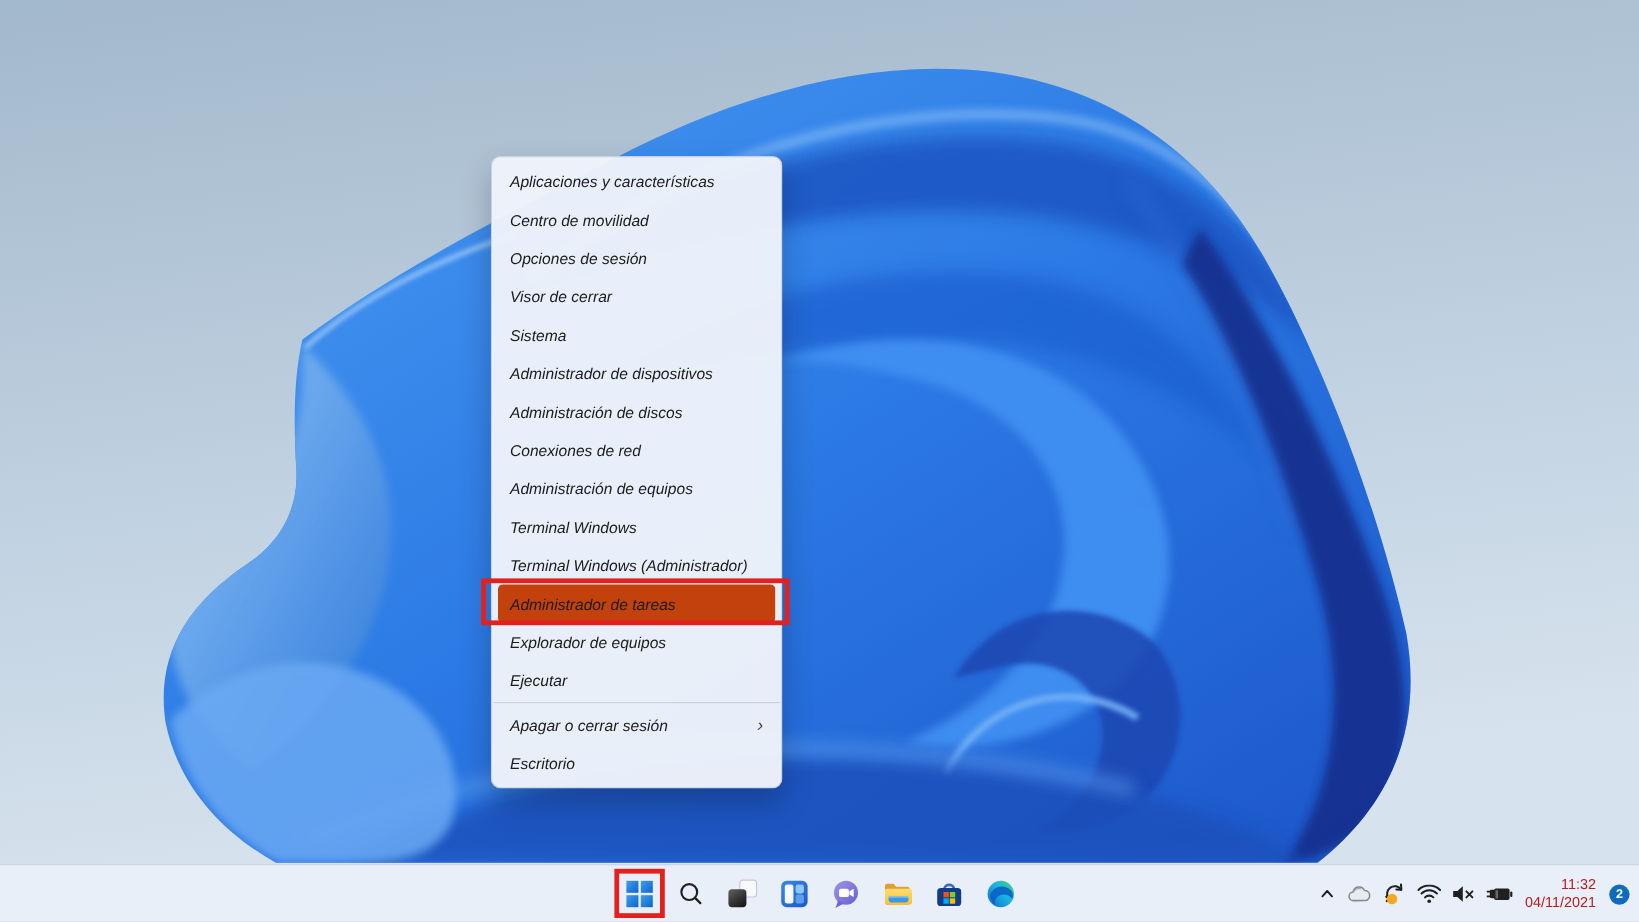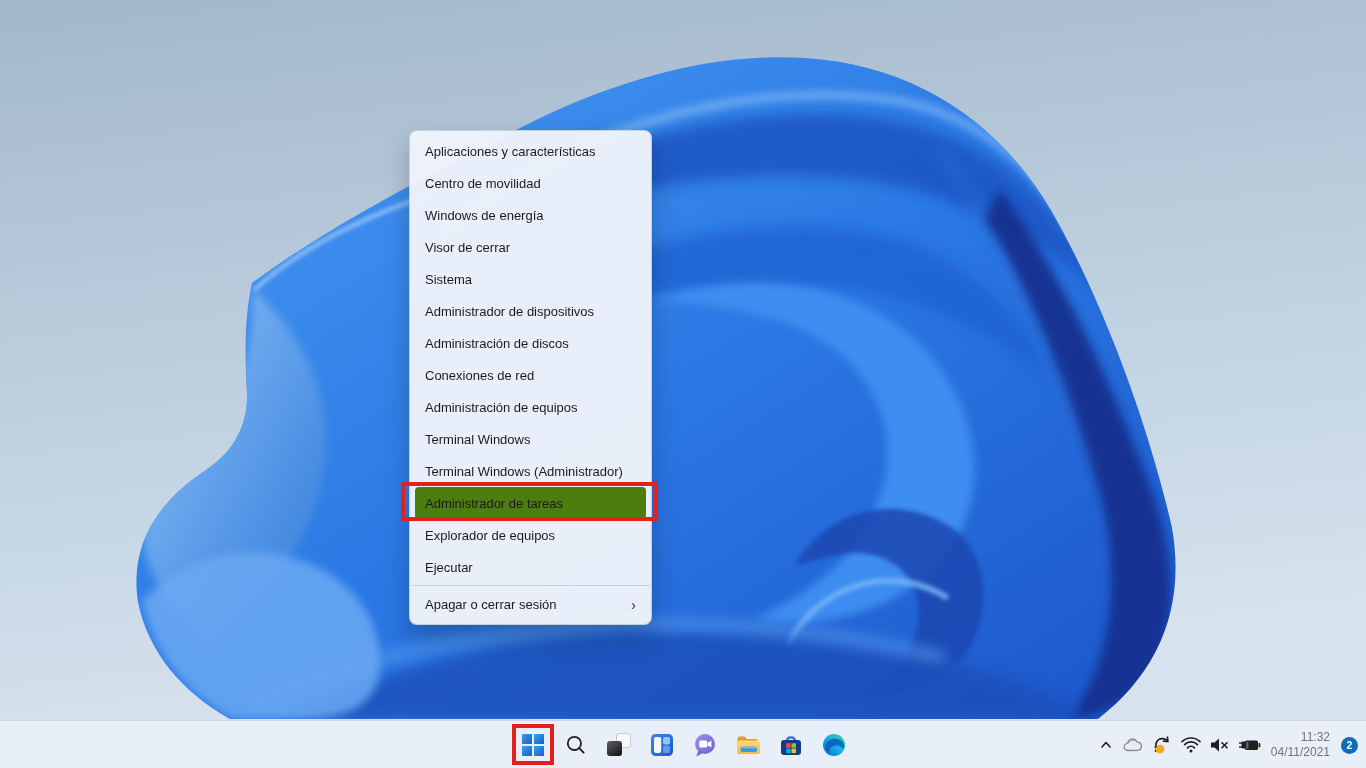--- a/index.html
+++ b/index.html
@@ -5,22 +5,22 @@
   html,body{margin:0;padding:0;width:1366px;height:768px;overflow:hidden;
     font-family:"Liberation Sans",sans-serif;background:#c6d4e2;}
   .desktop{position:absolute;inset:0;width:1366px;height:768px;}
   .wallpaper{position:absolute;left:0;top:0;}
 
   
   .winx-menu{position:absolute;left:409px;top:130px;width:243px;box-sizing:border-box;
     background:rgba(238,243,250,0.97);border:1px solid rgba(110,125,145,0.28);
     border-radius:8px;box-shadow:0 12px 26px rgba(0,0,0,0.22);padding:4px 0;z-index:10;}
   .menu-item{height:32px;margin:0 5px;padding:0 10px;border-radius:4px;
-    display:flex;align-items:center;font-size:13px;color:#1b1b1b;cursor:default;white-space:nowrap;}
-  .menu-item.hovered{background:#4d7c0f;}
+    display:flex;align-items:center;font-size:13px;color:#1b1b1b;cursor:default;white-space:nowrap;font-style:italic;}
+  .menu-item.hovered{background:#c2410c;}
   .menu-item .label{pointer-events:none;}
   .menu-item .arrow{margin-left:auto;color:#3a3a3a;font-size:15px;line-height:1;}
   .menu-sep{height:1px;background:#ccd2da;margin:2px 1px;}
 
   
   .redbox{position:absolute;border:4px solid #e3201b;z-index:50;pointer-events:none;}
   #redbox-menu{left:401px;top:482px;width:249px;height:31px;}
   #redbox-start{left:512px;top:724px;width:34px;height:33px;}
 
   
@@ -32,21 +32,21 @@
   .win-logo span{background:linear-gradient(135deg,#3f9ef0,#0f64c8);}
   .tv-wrap{position:relative;width:24px;height:24px;}
   .tv-back{position:absolute;right:0;top:0;width:15px;height:15px;border-radius:3px;
     background:#f7f8fa;border:1px solid #c6cad0;box-sizing:border-box;}
   .tv-front{position:absolute;left:0;bottom:1px;width:15px;height:15px;border-radius:3px;
     background:linear-gradient(145deg,#606060,#101010);}
 
   
   .tb-tray{position:absolute;right:8px;top:0;height:48px;display:flex;align-items:center;gap:6px;}
   .tray-btn{display:flex;align-items:center;justify-content:center;height:32px;padding:0 1px;border-radius:4px;}
-  .clock{text-align:right;font-size:12px;line-height:15px;color:#737373;margin-left:3px;}
+  .clock{text-align:right;font-size:12px;line-height:15px;color:#b91c1c;margin-left:3px;}
   .badge{width:17px;height:17px;border-radius:50%;background:#0f6cbd;color:#fff;
     font-size:10.5px;font-weight:bold;display:flex;align-items:center;justify-content:center;margin-left:5px;}
 </style>
 </head>
 <body>
 
 <div class="desktop">
 
   <svg class="wallpaper" width="1366" height="720" viewBox="0 0 1366 720">
     <defs>
@@ -129,21 +129,21 @@
   </svg>
 
   <div class="winx-menu">
     <div class="menu-item">
         <span class="label">Aplicaciones y características</span>
       </div>
     <div class="menu-item">
         <span class="label">Centro de movilidad</span>
       </div>
     <div class="menu-item">
-        <span class="label">Windows de energía</span>
+        <span class="label">Opciones de sesión</span>
       </div>
     <div class="menu-item">
         <span class="label">Visor de cerrar</span>
       </div>
     <div class="menu-item">
         <span class="label">Sistema</span>
       </div>
     <div class="menu-item">
         <span class="label">Administrador de dispositivos</span>
       </div>
@@ -169,20 +169,23 @@
         <span class="label">Explorador de equipos</span>
       </div>
     <div class="menu-item">
         <span class="label">Ejecutar</span>
       </div>
     <div class="menu-sep"></div>
     <div class="menu-item">
       <span class="label">Apagar o cerrar sesión</span>
       <span class="arrow">›</span>
     </div>
+    <div class="menu-item">
+        <span class="label">Escritorio</span>
+      </div>
   </div>
 
   <div class="redbox" id="redbox-menu"></div>
   <div class="redbox" id="redbox-start"></div>
 
   <div class="taskbar">
     <div class="tb-center">
 
       <div class="tb-btn">
         <div class="win-logo">

